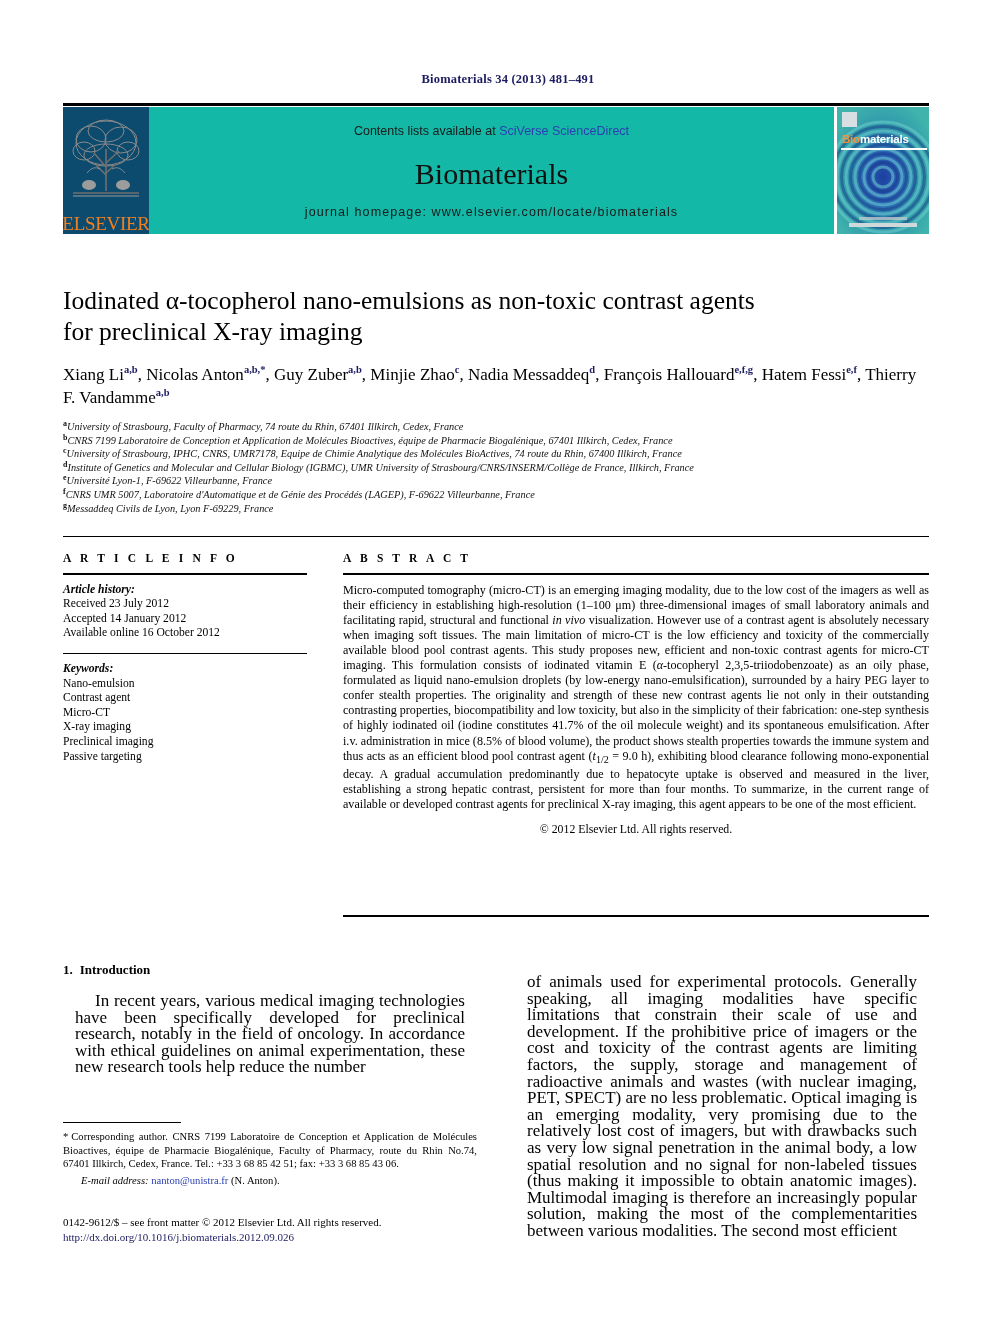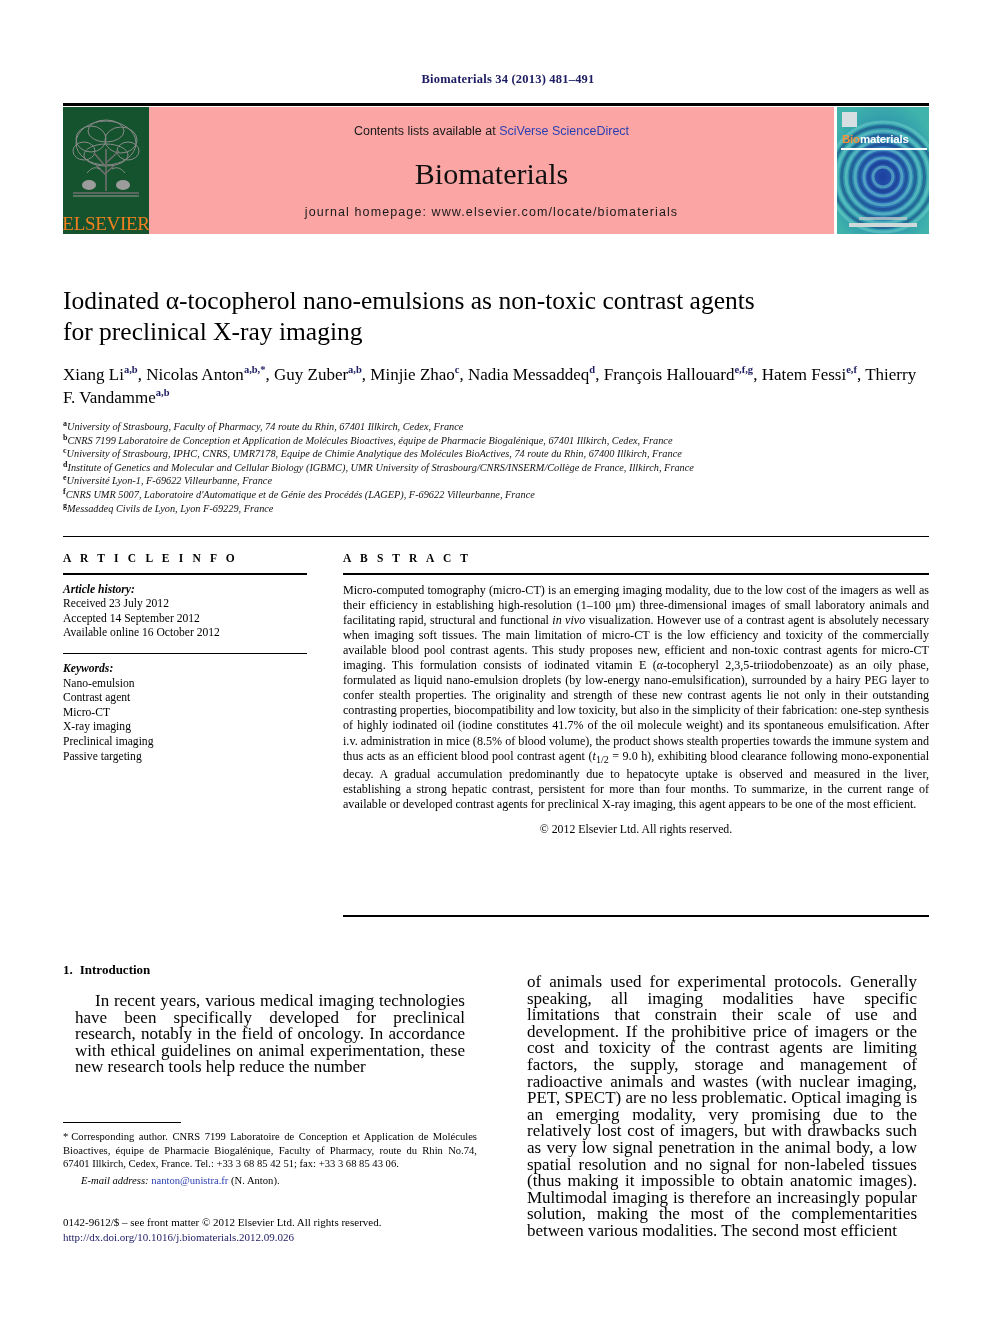--- a/index.html
+++ b/index.html
@@ -46,38 +46,38 @@
     width: 866px; height: 3px; background: #000;
   }
   .banner-inner {
     position: absolute; left: 0; top: 4px;
     width: 866px; height: 127px;
     display: flex; flex-direction: row; align-items: stretch;
   }
   .elsevier-logo {
     width: 86px; flex: 0 0 86px;
     position: relative;
-    background: #14532d;
+    background: #0c4a6e;
     display: flex; flex-direction: column;
     justify-content: flex-end; align-items: center;
   }
   .tree-svg { position: absolute; left: 6px; top: 6px; }
   .elsevier-word {
     position: relative;
     font-family: "Liberation Serif", serif;
     font-size: 19px;
     color: #f08020;
     letter-spacing: -0.3px;
     margin-bottom: 1px;
     z-index: 3;
     line-height: 1;
   }
   .banner-center {
     flex: 1 1 auto;
-    background: #fca5a5;
+    background: #14b8a6;
     position: relative;
   }
   .contents-line {
     position: absolute; top: 17px; left: 0; width: 100%;
     text-align: center;
     font-family: "Liberation Sans", sans-serif;
     font-size: 12.5px;
     color: #1a1a1a;
   }
   .contents-line .sd-link { color: #2b3fb0; }
@@ -359,21 +359,21 @@
   </div>
 
   <div class="sec-rule-top"></div>
 
   <div class="info-col">
     <div class="sec-head">A R T I C L E  I N F O</div>
     <div class="rule"></div>
     <div class="info-group">
       <div class="lbl info-line">Article history:</div>
       <div class="info-line">Received 23 July 2012</div>
-      <div class="info-line">Accepted 14 September 2012</div>
+      <div class="info-line">Accepted 14 January 2012</div>
       <div class="info-line">Available online 16 October 2012</div>
     </div>
     <div class="info-sep"></div>
     <div class="rule-thin"></div>
     <div class="info-group">
       <div class="lbl info-line">Keywords:</div>
       <div class="info-line">Nano-emulsion</div>
       <div class="info-line">Contrast agent</div>
       <div class="info-line">Micro-CT</div>
       <div class="info-line">X-ray imaging</div>

